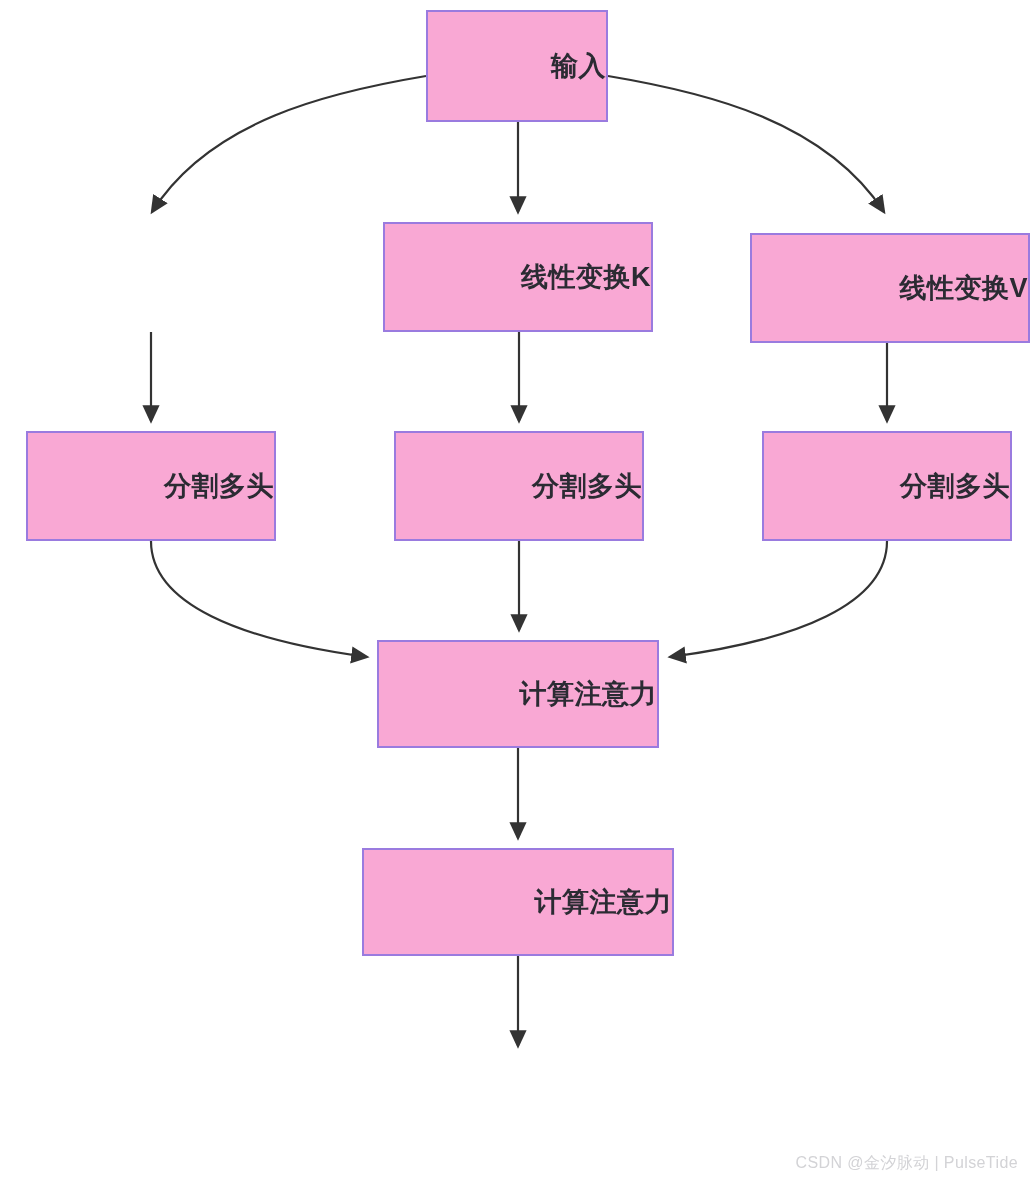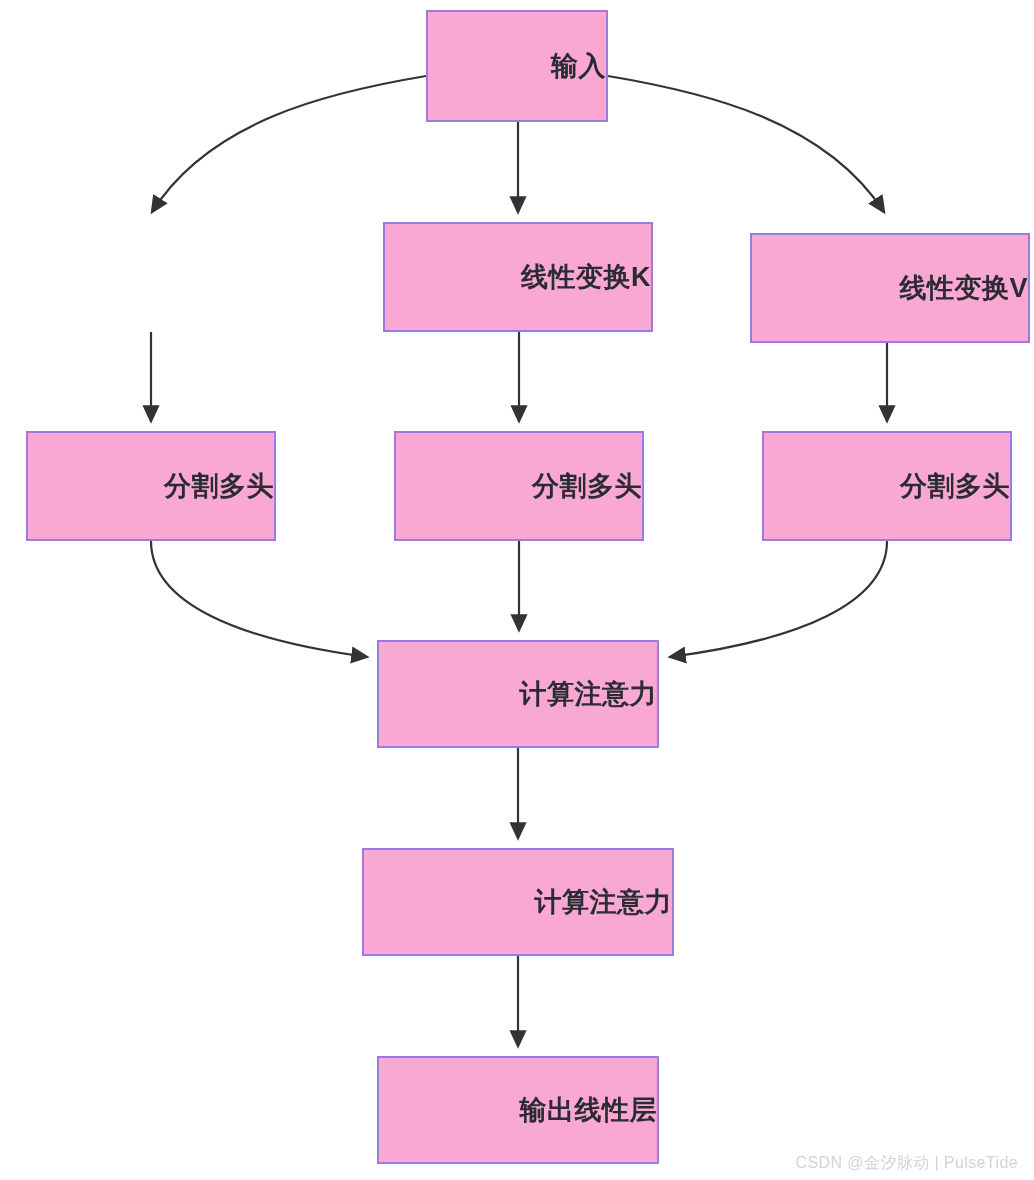--- a/index.html
+++ b/index.html
@@ -116,19 +116,16 @@
   </div>
 
   <div class="node" style="left:377px; top:640px; width:282px; height:108px;">
     <span class="node-label">计算注意力</span>
   </div>
 
   <div class="node" style="left:362px; top:848px; width:312px; height:108px;">
     <span class="node-label">计算注意力</span>
   </div>
 
-  <div class="node" style="left:377px; top:1056px; width:282px; height:108px;">
-    <span class="node-label">输出线性层</span>
-  </div>
 
   <div id="watermark">CSDN @金汐脉动 | PulseTide</div>
 
 </div>
 
 </body></html>

